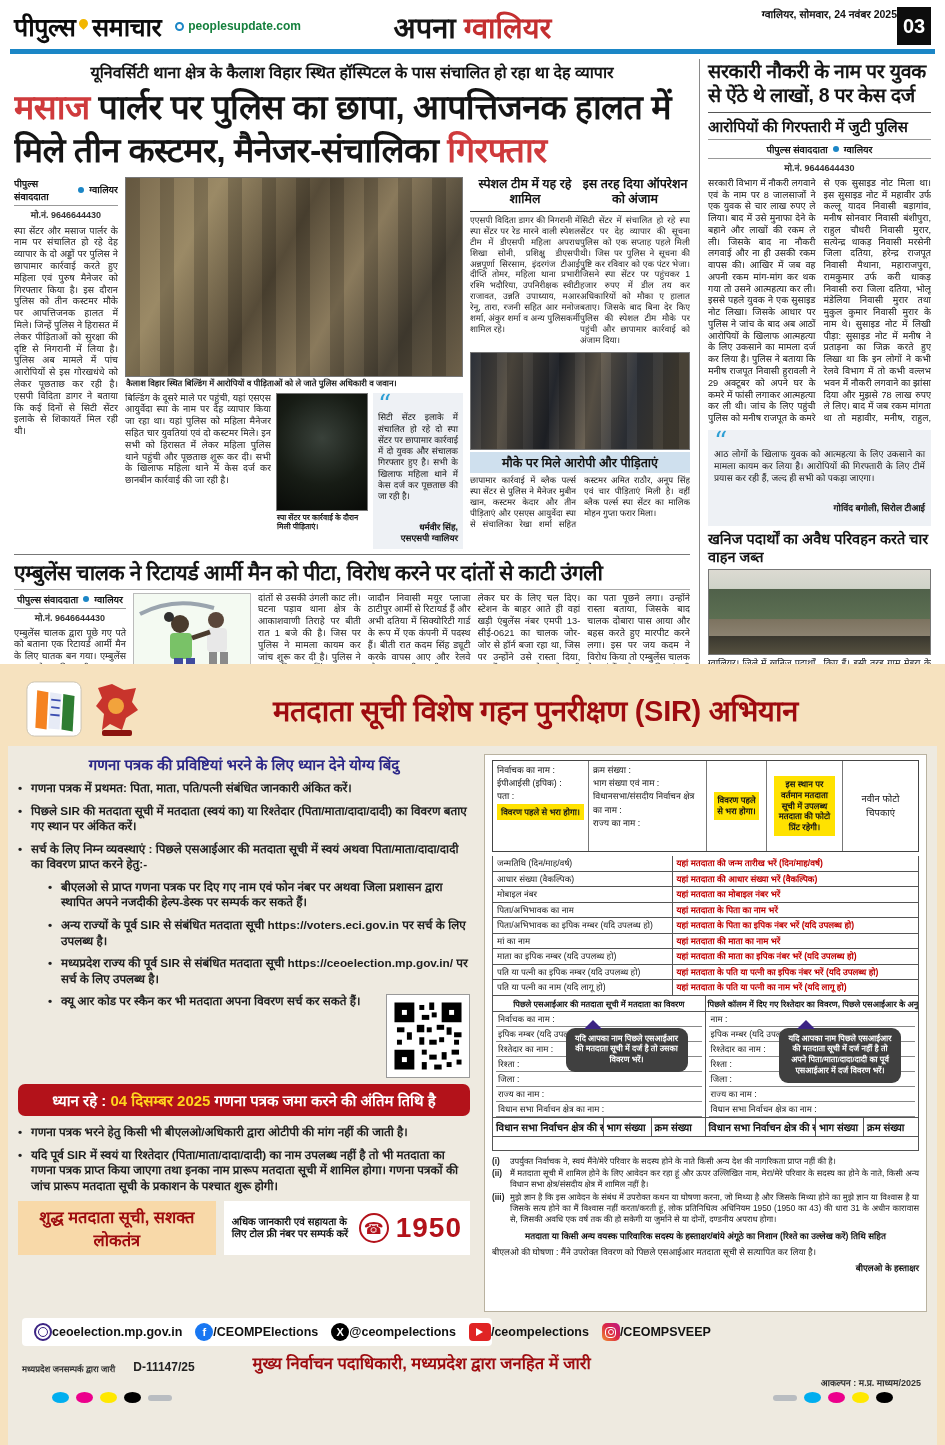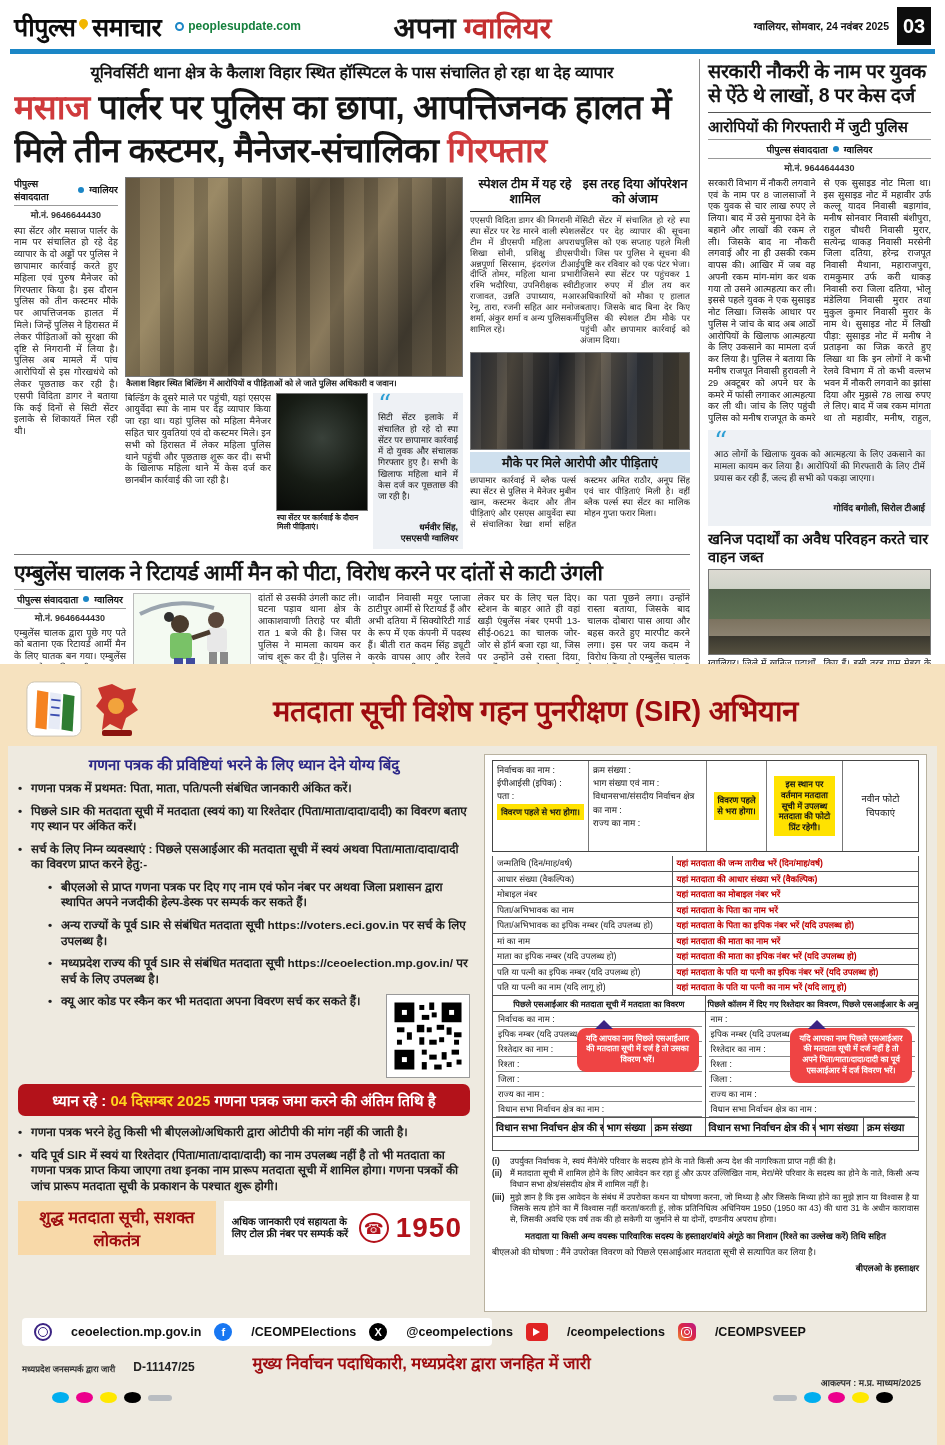--- a/index.html
+++ b/index.html
@@ -6,21 +6,21 @@
   body{margin:0;background:#e9e9e9;font-family:"Liberation Sans","DejaVu Sans",sans-serif}
   .page{width:945px;height:1445px;background:#fff;margin:0 auto;position:relative;overflow:hidden;color:#151515}
   
   .masthead{height:46px;display:flex;align-items:center;padding:6px 14px 0;position:relative}
   .logo{display:flex;align-items:center;gap:3px;font-weight:800;font-size:25px;color:#0c0c0c;letter-spacing:-.5px}
   .pin{width:9px;height:9px;border-radius:50% 50% 50% 0;background:#f2b600;transform:rotate(-45deg);margin:0 1px 6px}
   .site{display:flex;align-items:center;gap:4px;font-size:12px;font-weight:700;color:#15803d;margin-left:14px}
   .site-dot{width:9px;height:9px;border-radius:50%;border:2.5px solid #1b86c6;display:inline-block}
   .edition{position:absolute;left:50%;transform:translateX(-50%);font-size:29px;font-weight:800;white-space:nowrap}
   .edition .red{color:#c42f30}
-  .mast-right{margin-left:auto;display:flex;align-items:center;gap:8px}
+  .mast-right{margin-left:auto;display:flex;align-items:flex-start;}
   .dateline{font-size:10.5px;font-weight:700;color:#111}
   .pageno{width:34px;height:38px;background:#0d0d0d;color:#fff;font-size:20px;font-weight:800;display:flex;align-items:center;justify-content:center}
   .blue-bar{height:5px;background:#1b86c6;margin:3px 10px 0}
   
   .news{display:flex;gap:9px;padding:5px 14px 0;height:656px;overflow:hidden}
   .main-left{width:676px;overflow:hidden}
   .right-rail{flex:1;border-left:1.5px solid #8a8a8a;padding-left:8px;overflow:hidden}
   .kicker{text-align:center;font-size:16px;font-weight:700;margin:2px 0 3px}
   .lead-head{font-size:34px;line-height:1.26;font-weight:800;letter-spacing:-.6px;margin-bottom:5px}
   .lead-head .red{color:#cf3a3c}
@@ -107,35 +107,35 @@
   .frow>div{padding:1px 4px;font-size:8.6px;white-space:nowrap;overflow:hidden}
   .frow .fill{border-left:1px solid #555;color:#c00000;font-weight:800}
   .prevhdr{display:grid;grid-template-columns:50% 50%;border:1px solid #555;border-top:0;background:#fff}
   .prevhdr>div{font-size:8.2px;font-weight:800;text-align:center;padding:2px;border-right:1px solid #555;white-space:nowrap;overflow:hidden}
   .prevhdr>div:last-child{border-right:0}
   .dual{display:grid;grid-template-columns:50% 50%;border:1px solid #555;border-top:0}
   .half{position:relative;border-right:1px solid #555;padding:0 3px}
   .half:last-child{border-right:0}
   .fline{border-bottom:1px solid #888;height:15px;font-size:8.6px;padding:1px 2px;white-space:nowrap;overflow:hidden}
   .fline:last-child{border-bottom:0}
-  .callout{position:absolute;right:6px;top:16px;width:122px;background:#ef4444;color:#fff;font-size:8px;font-weight:700;text-align:center;border-radius:9px;padding:6px 5px;line-height:1.35;z-index:2}
+  .callout{position:absolute;right:17px;top:16px;width:122px;background:#404040;color:#fff;font-size:8px;font-weight:700;text-align:center;border-radius:9px;padding:6px 5px;line-height:1.35;z-index:2}
   .callout::before{content:"";position:absolute;top:-8px;left:18px;border:9px solid transparent;border-bottom-color:#3b2383;border-top:0}
   .numrow{display:grid;grid-template-columns:1fr 48px 54px 1fr 48px 54px;border:1px solid #555;border-top:0}
   .numrow>div{font-size:10px;font-weight:700;padding:2px 3px;border-right:1px solid #555;white-space:nowrap;overflow:hidden}
   .numrow>div:last-child{border-right:0}
   .emptyrow{height:14px;border:1px solid #555;border-top:0}
   .decl{margin-top:5px;font-size:8.3px;line-height:1.32;color:#222;text-align:justify}
   .decl .d{display:flex;gap:4px;margin-bottom:2px}
   .decl .m{flex:0 0 14px;font-weight:700}
   .sigline{font-size:8.7px;font-weight:800;text-align:center;margin:5px 0 4px}
   .blodecl{font-size:8.7px}
   .blosign{font-size:8.7px;font-weight:800;text-align:right;margin-top:4px}
   
   .social{margin:6px 14px 0;background:#fff;border-radius:4px;display:flex;align-items:center;gap:13px;padding:5px 12px;width:470px}
-  .social .item{display:flex;align-items:center;gap:19px;font-size:12.5px;font-weight:700;color:#111}
+  .social .item{display:flex;align-items:center;gap:0;font-size:12.5px;font-weight:700;color:#111}
   .ic{width:18px;height:18px;border-radius:4px;display:flex;align-items:center;justify-content:center;color:#fff;font-size:11px;font-weight:800;flex:0 0 auto}
   .ic-globe{background:#fff;border:2px solid #3b2383;border-radius:50%;position:relative}
   .ic-globe::before{content:"";position:absolute;inset:2px;border-radius:50%;border:1px solid #3b2383}
   .ic-fb{background:#1877f2;border-radius:50%}
   .ic-x{background:#000;border-radius:50%}
   .ic-yt{background:#e02424;width:22px}
   .ic-yt span{width:0;height:0;border:4px solid transparent;border-left:7px solid #fff;margin-left:3px}
   .ic-ig{background:linear-gradient(45deg,#f09433,#dc2743 50%,#bc1888);border-radius:5px;position:relative}
   .ic-ig::before{content:"";position:absolute;inset:3.5px;border:1.6px solid #fff;border-radius:4px}
   .ic-ig::after{content:"";position:absolute;width:4px;height:4px;border:1.4px solid #fff;border-radius:50%}

